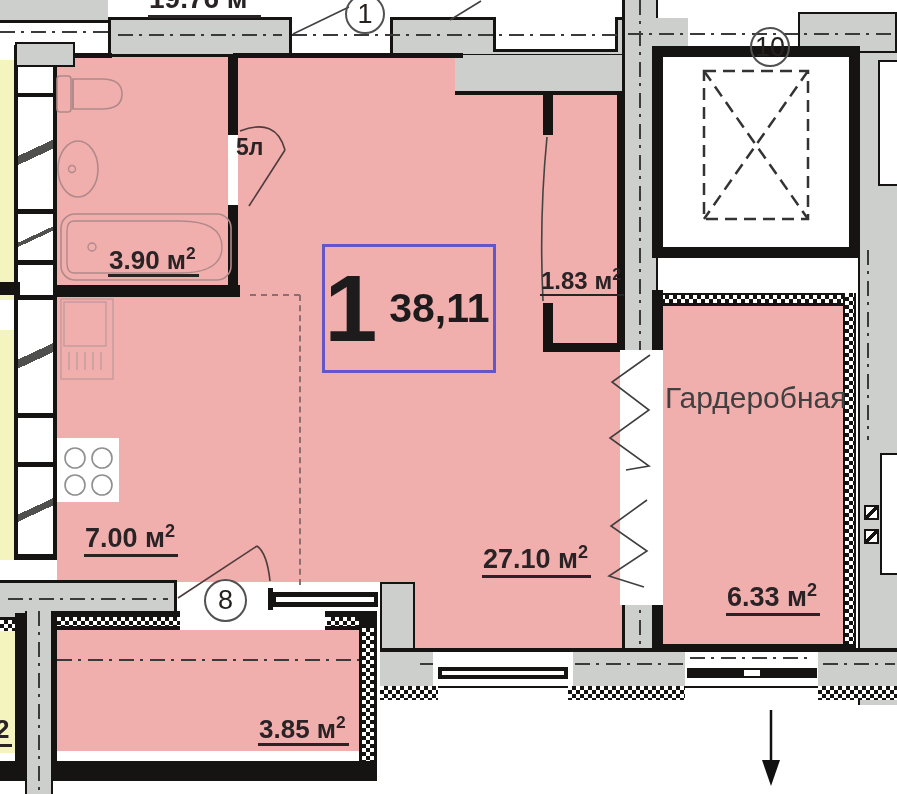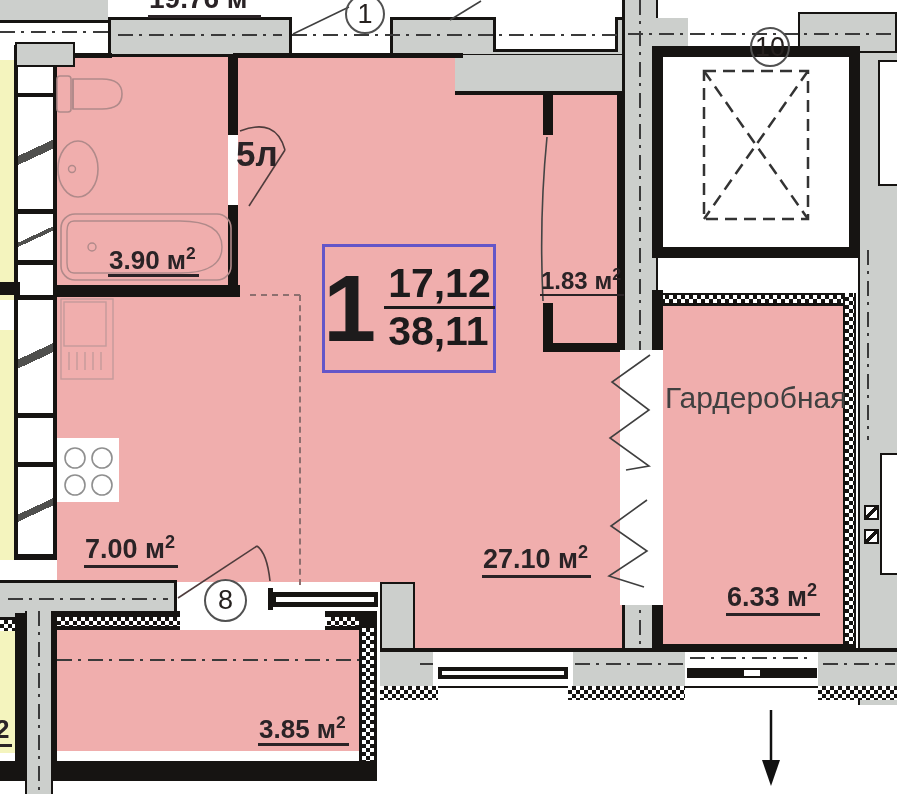--- a/index.html
+++ b/index.html
@@ -210,41 +210,40 @@
   <div class="abs axis" style="left:750px;top:15px;width:40px;height:40px;margin-top:12px;">
     <span>10</span>
   </div>
   <div class="abs axis" style="left:204px;top:579px;width:43px;height:43px;background:#fff;">
     <span>8</span>
   </div>
 
   <div class="abs" style="left:322px;top:244px;width:174px;height:129px;border:3px solid #6456c8;box-sizing:border-box;display:flex;align-items:center;justify-content:center;gap:8px;">
     <span style="font-size:95px;font-weight:bold;color:#1d1b1c;line-height:0.9;">1</span>
     <span style="display:inline-block;text-align:left;">
-      <span style="display:block;font-size:41px;font-weight:bold;color:#1d1b1c;border-bottom:3px solid #1d1b1c;padding:0 4px 1px 4px;line-height:1.05;">17,12</span>
       <span style="display:block;font-size:41px;font-weight:bold;color:#1d1b1c;padding:0 4px;line-height:1.1;">38,11</span>
     </span>
   </div>
 
   <div class="abs arealbl" style="left:148px;top:-18px;font-size:28px;">
     <span>19.76 м</span><sup>2</sup>
   </div>
-  <div class="abs" style="left:236px;top:134px;font-size:35px;font-weight:bold;color:#2a2326;">
+  <div class="abs" style="left:236px;top:134px;font-size:23px;font-weight:bold;color:#2a2326;">
     <span>5л</span>
   </div>
   <div class="abs arealbl" style="left:108px;top:245px;font-size:26px;">
     <span>3.90 м</span><sup>2</sup>
   </div>
   <div class="abs arealbl" style="left:540px;top:266px;font-size:24px;border-bottom-width:2.5px;">
     <span>1.83 м</span><sup>2</sup>
   </div>
   <div class="abs" style="left:665px;top:381px;font-size:30px;color:#404040;">
     <span>Гардеробная</span>
   </div>
-  <div class="abs arealbl" style="left:84px;top:533px;text-align:center;">
+  <div class="abs arealbl" style="left:84px;top:522px;text-align:center;">
     <span>7.00 м</span><sup>2</sup>
   </div>
   <div class="abs arealbl" style="left:482px;top:543px;">
     <span>27.10 м</span><sup>2</sup>
   </div>
   <div class="abs arealbl" style="left:726px;top:581px;">
     <span>6.33 м</span><sup>2</sup>
   </div>
   <div class="abs arealbl" style="left:258px;top:714px;font-size:26px;">
     <span>3.85 м</span><sup>2</sup>

